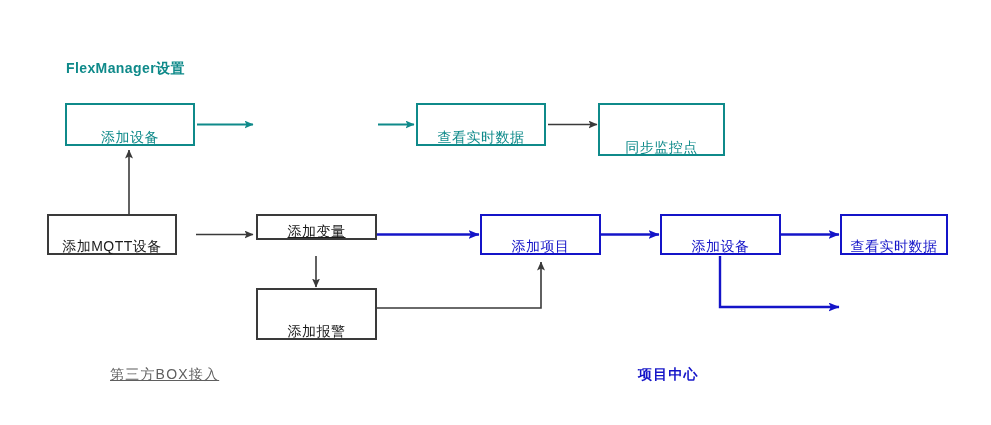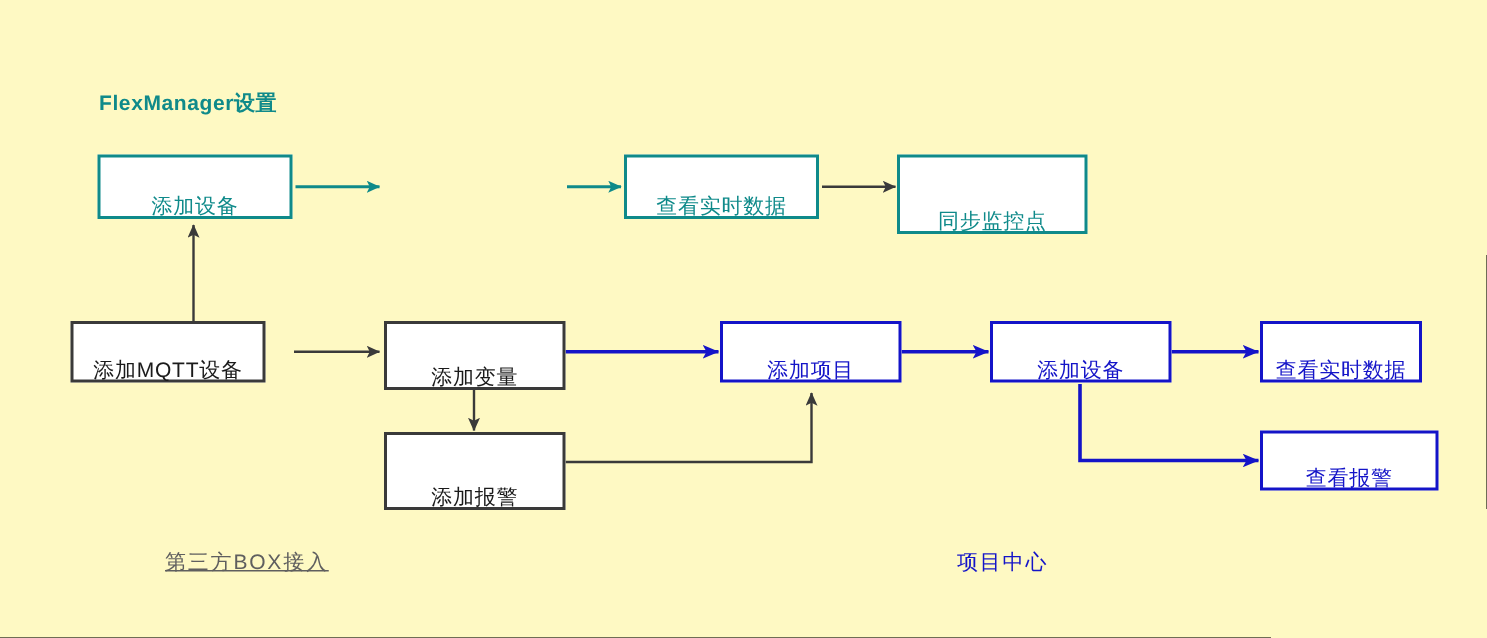--- a/index.html
+++ b/index.html
@@ -7,21 +7,21 @@
     padding: 0;
     background: #000000;
   }
   body {
     font-family: "Liberation Sans", "DejaVu Sans", sans-serif;
   }
   #canvas {
     position: relative;
     width: 991px;
     height: 425px;
-    background: #fef9c3;
+    background: #ffffff;
     overflow: hidden;
   }
   svg#wires {
     position: absolute;
     left: 0;
     top: 0;
     width: 991px;
     height: 425px;
     pointer-events: none;
   }
@@ -123,41 +123,38 @@
   </div>
 
   <div class="node teal" style="left:598px; top:103px; width:127px; height:53px;">
     <span>同步监控点</span>
   </div>
 
   <div class="node gray" style="left:47px; top:214px; width:130px; height:41px;">
     <span>添加MQTT设备</span>
   </div>
 
-  <div class="node gray" style="left:256px; top:214px; width:121px; height:46px;">
+  <div class="node gray" style="left:256px; top:214px; width:121px; height:26px;text-decoration:underline;">
     <span>添加变量</span>
   </div>
 
   <div class="node gray" style="left:256px; top:288px; width:121px; height:52px;">
     <span>添加报警</span>
   </div>
 
   <div class="node blue" style="left:480px; top:214px; width:121px; height:41px;">
     <span>添加项目</span>
   </div>
 
   <div class="node blue" style="left:660px; top:214px; width:121px; height:41px;">
     <span>添加设备</span>
   </div>
 
   <div class="node blue" style="left:840px; top:214px; width:108px; height:41px;">
     <span>查看实时数据</span>
   </div>
 
-  <div class="node blue" style="left:840px; top:287px; width:119px; height:40px;">
-    <span>查看报警</span>
-  </div>
 
   <div class="caption legend-gray" style="left:110px; top:367px;">第三方BOX接入</div>
 
-  <div class="caption legend-blue" style="left:638px; top:367px;">项目中心</div>
+  <div class="caption legend-blue" style="left:638px; top:367px;font-weight:bold;">项目中心</div>
 
 </div>
 
 </body></html>

